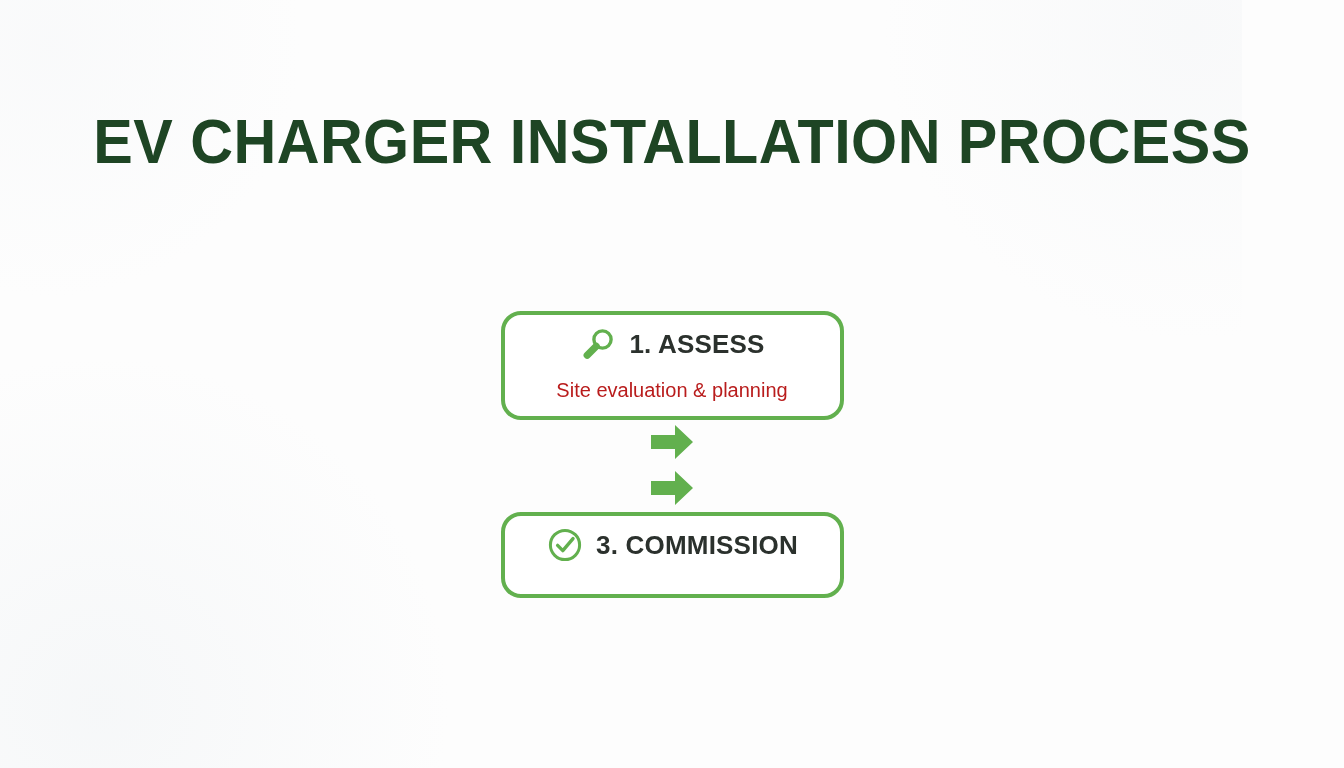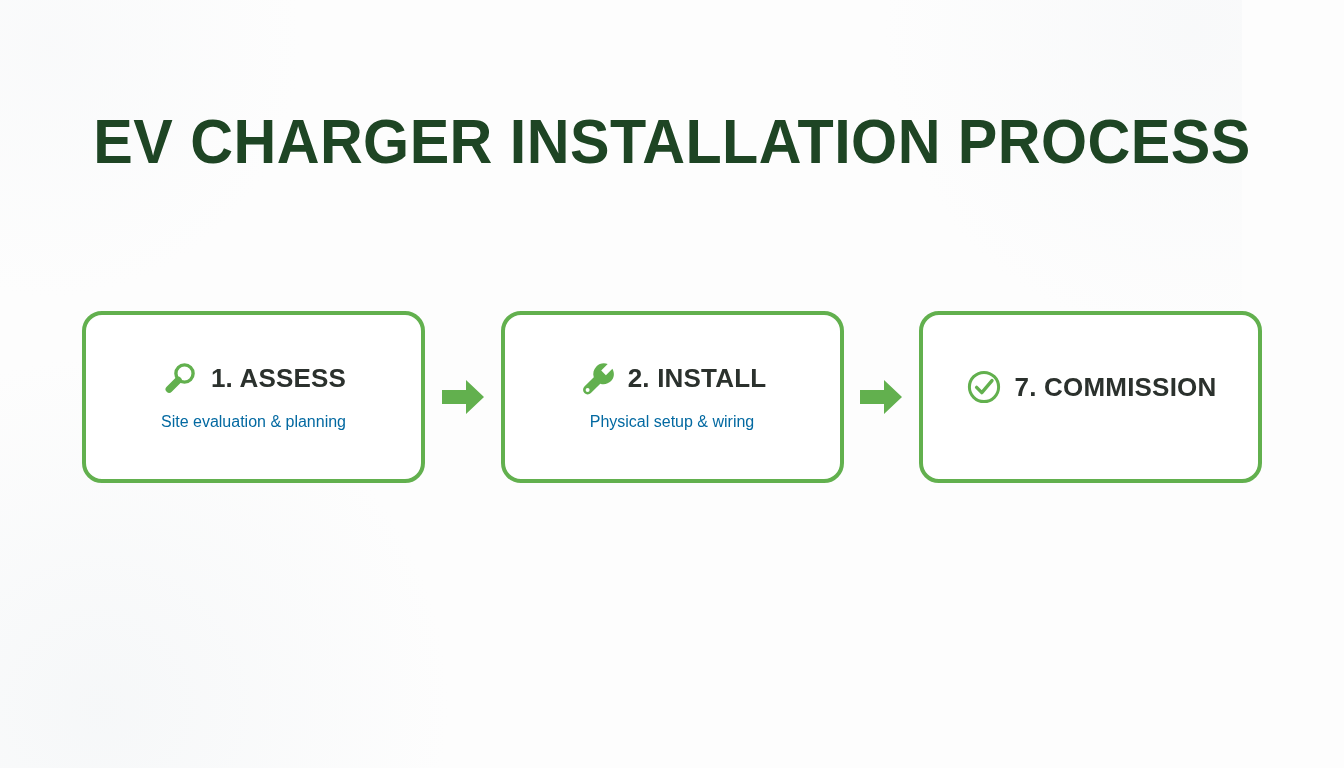--- a/index.html
+++ b/index.html
@@ -46,21 +46,21 @@
   }
 
   
   .flow {
     position: absolute;
     left: 82px;
     top: 311px;
     width: 1180px;
     height: 172px;
     display: flex;
-    flex-direction: row;
+    flex-direction: column;
     align-items: center;
     justify-content: space-between;
   }
 
   .card {
     box-sizing: border-box;
     width: 343px;
     height: 172px;
     border: 4px solid #62b04e;
     border-radius: 20px;
@@ -92,22 +92,22 @@
   .card-title {
     color: #2b312d;
     font-size: 26px;
     font-weight: bold;
     letter-spacing: 0.2px;
     white-space: nowrap;
     line-height: 1;
   }
 
   .card-desc {
-    color: #0369a1;
-    font-size: 16px;
+    color: #b91c1c;
+    font-size: 20px;
     font-weight: normal;
     line-height: 1.15;
     text-align: center;
     white-space: nowrap;
   }
 
   
   .arrow {
     width: 46px;
     height: 44px;
@@ -137,48 +137,33 @@
       </div>
       <div class="card-desc">Site evaluation &amp; planning</div>
     </div>
 
     <span class="arrow">
       <svg viewBox="0 0 46 44" xmlns="http://www.w3.org/2000/svg">
         <path d="M2 15 H26 V5 L44 22 L26 39 V29 H2 Z" fill="#62b04e"></path>
       </svg>
     </span>
 
-    <div class="card">
-      <div class="card-head">
-        <span class="card-icon">
-          <svg viewBox="0 0 38 38" xmlns="http://www.w3.org/2000/svg">
-            <path d="M34.4 9.8 L27.9 16.3 L23.2 11.6 L29.7 5.1
-                     C25.9 3.6 21.4 4.4 18.4 7.4 C15.5 10.3 14.6 14.5 15.8 18.2
-                     L6.4 27.6 C4.6 29.4 4.6 32.3 6.4 34.1 C8.2 35.9 11.1 35.9 12.9 34.1
-                     L22.3 24.7 C26 25.9 30.2 25 33.1 22.1 C36.1 19.1 36.9 14.6 34.4 9.8 Z" fill="#62b04e"></path>
-            <circle cx="9.6" cy="30.9" r="2.0" fill="#ffffff"></circle>
-          </svg>
-        </span>
-        <span class="card-title">2. INSTALL</span>
-      </div>
-      <div class="card-desc">Physical setup &amp; wiring</div>
-    </div>
 
     <span class="arrow">
       <svg viewBox="0 0 46 44" xmlns="http://www.w3.org/2000/svg">
         <path d="M2 15 H26 V5 L44 22 L26 39 V29 H2 Z" fill="#62b04e"></path>
       </svg>
     </span>
 
     <div class="card">
       <div class="card-head">
         <span class="card-icon">
           <svg viewBox="0 0 38 38" xmlns="http://www.w3.org/2000/svg">
             <circle cx="19" cy="19" r="14.6" fill="none" stroke="#62b04e" stroke-width="3.0"></circle>
             <path d="M11.6 19.4 L16.8 24.6 L27.0 12.6" fill="none" stroke="#62b04e" stroke-width="3.4" stroke-linecap="round" stroke-linejoin="round"></path>
           </svg>
         </span>
-        <span class="card-title">7. COMMISSION</span>
+        <span class="card-title">3. COMMISSION</span>
       </div>
     </div>
 
   </div>
 </div>
 
 </body></html>

